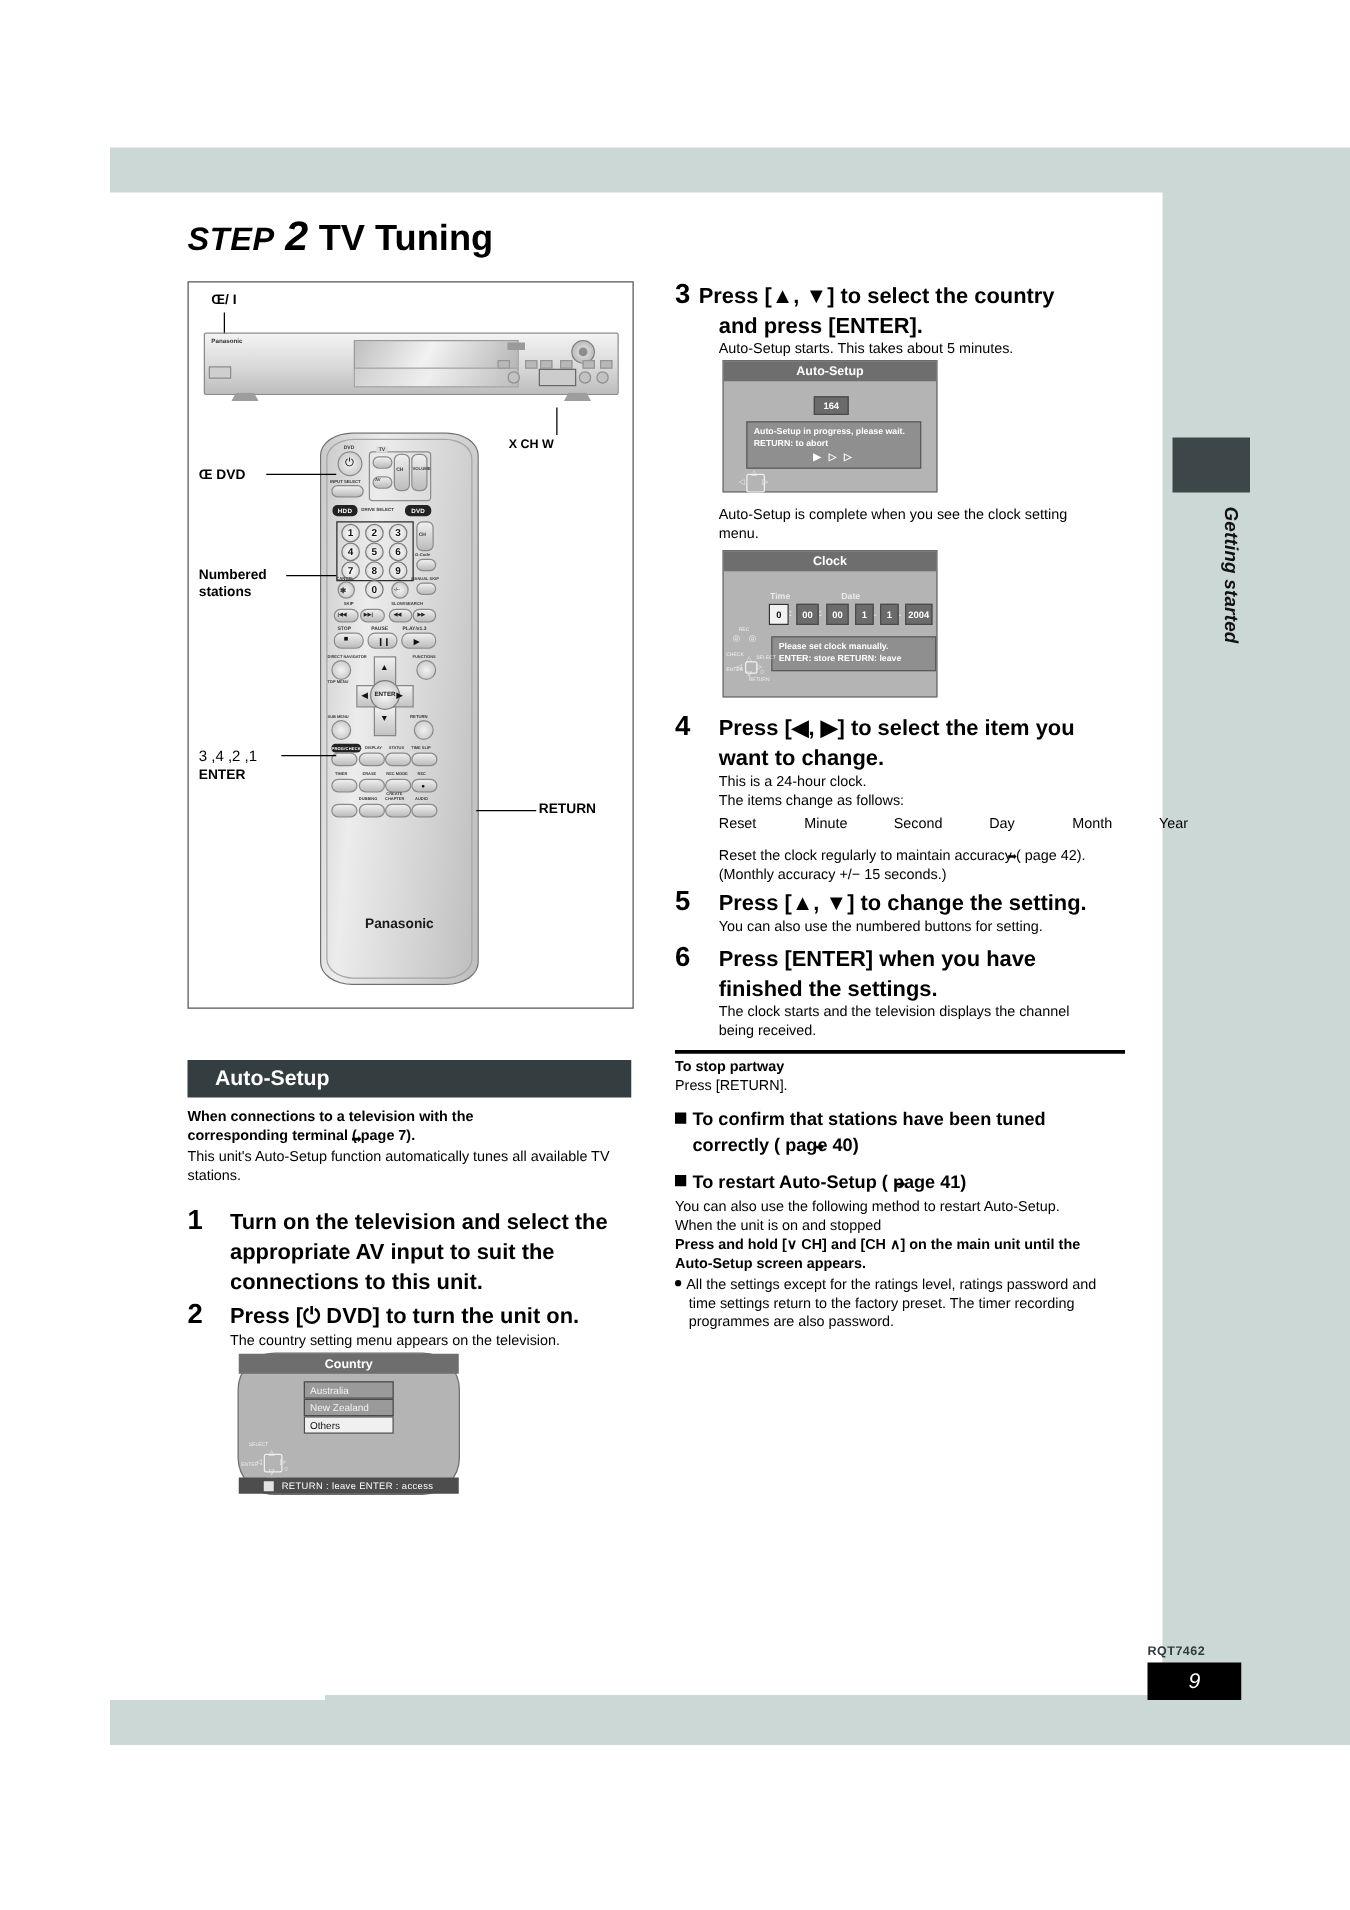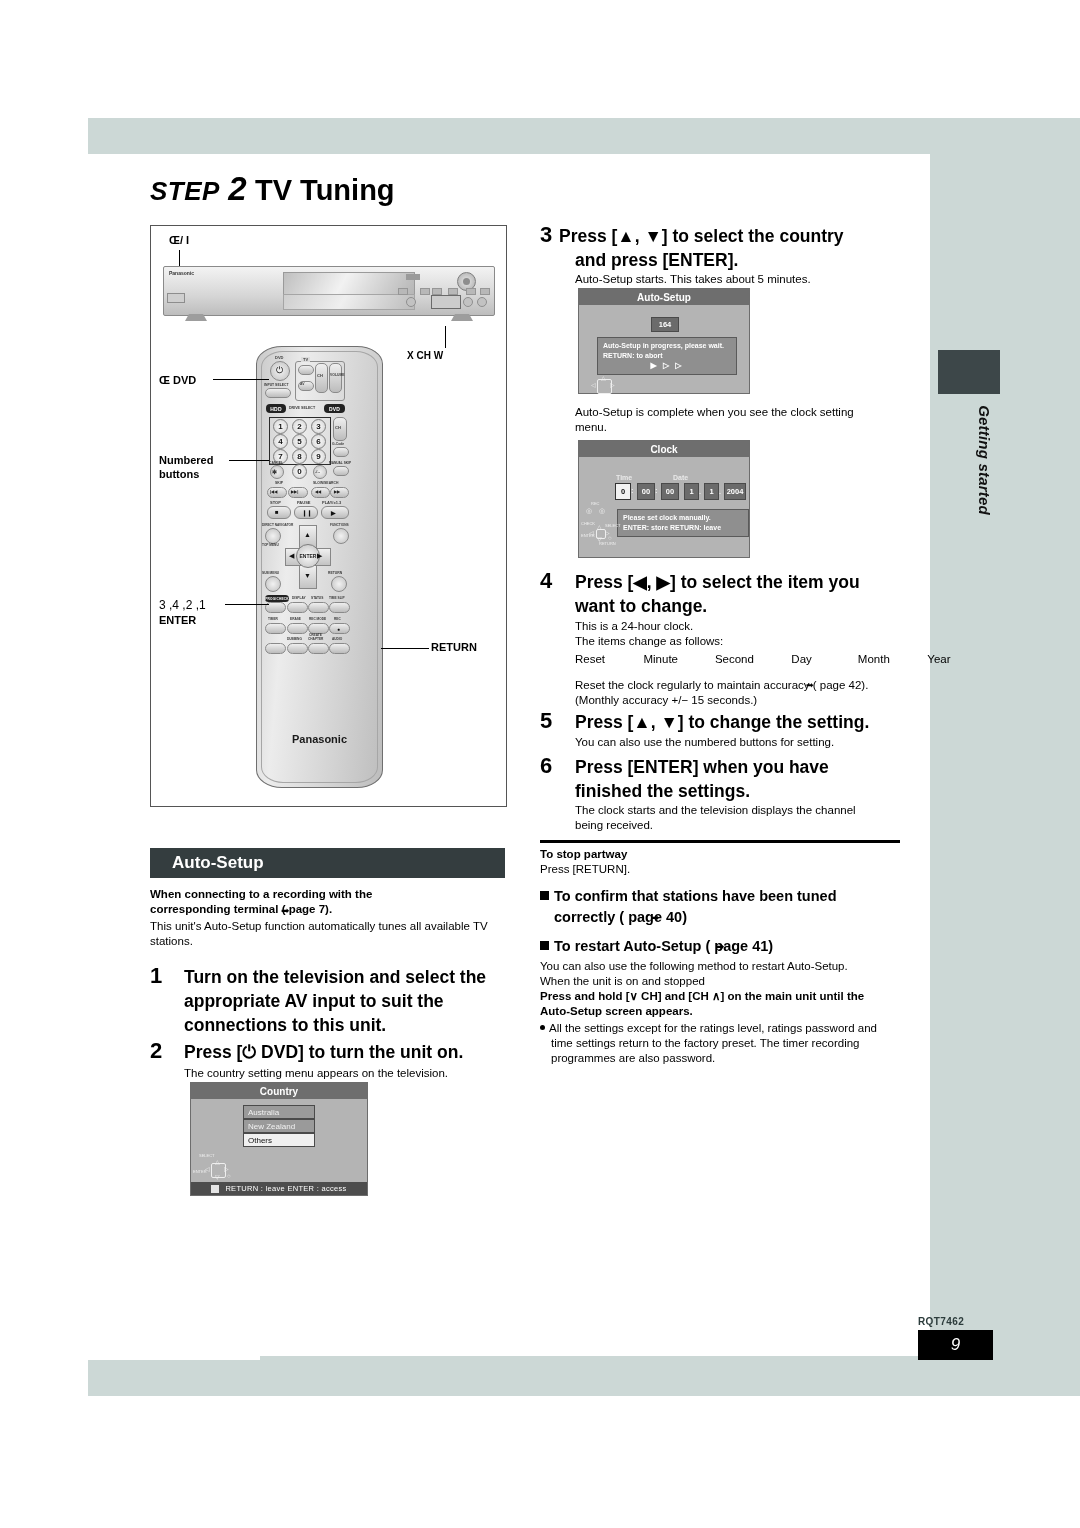--- a/index.html
+++ b/index.html
@@ -269,51 +269,51 @@
       <div class="key" style="left:51px;top:296px;width:19px;height:9px;"></div>
       <div class="key" style="left:72px;top:296px;width:19px;height:9px;"></div>
 
       <div class="brandr">Panasonic</div>
     </div>
 
     <div class="lbl" style="left:8px;top:148px;">Œ DVD</div>
     <div class="lead" style="left:62px;top:153px;width:56px;height:1px;"></div>
 
     <div class="lbl" style="left:8px;top:228px;">Numbered</div>
-    <div class="lbl" style="left:8px;top:242px;">buttons</div>
+    <div class="lbl" style="left:8px;top:242px;">stations</div>
     <div class="lead" style="left:78px;top:234px;width:40px;height:1px;"></div>
 
     <div class="lbl" style="left:8px;top:372px;font-weight:normal;font-size:12px;">3 ,4 ,2 ,1</div>
     <div class="lbl" style="left:8px;top:388px;">ENTER</div>
     <div class="lead" style="left:74px;top:378px;width:44px;height:1px;"></div>
 
     <div class="lead" style="left:230px;top:422px;width:48px;height:1px;"></div>
     <div class="lbl" style="left:280px;top:415px;">RETURN</div>
   </div>
 
   <div class="sect-bar">
     <span>Auto-Setup</span>
   </div>
 
-  <div class="txt b" style="left:150px;top:887px;">When connecting to a recording with the</div>
+  <div class="txt b" style="left:150px;top:887px;">When connections to a television with the</div>
   <div class="txt b" style="left:150px;top:902px;">corresponding terminal (    page 7).</div>
   <div style="position:absolute;left:281px;top:905px;font-size:10px;">➡</div>
   <div class="txt" style="left:150px;top:919px;">This unit's Auto-Setup function automatically tunes all available TV</div>
   <div class="txt" style="left:150px;top:934px;">stations.</div>
 
   <div class="stepnum" style="left:150px;top:963px;">1</div>
   <div class="h-step" style="left:184px;top:965px;">Turn on the television and select the</div>
   <div class="h-step" style="left:184px;top:989px;">appropriate AV input to suit the</div>
   <div class="h-step" style="left:184px;top:1013px;">connections to this unit.</div>
 
   <div class="stepnum" style="left:150px;top:1038px;">2</div>
   <div class="h-step" style="left:184px;top:1040px;">Press [⏻ DVD] to turn the unit on.</div>
   <div class="txt" style="left:184px;top:1066px;">The country setting menu appears on the television.</div>
 
-  <div class="osd" style="left:190px;top:1082px;width:176px;height:112px;">
+  <div class="osd" style="left:190px;top:1082px;width:176px;height:112px;border-radius:30px;">
     <div class="osd-title">Country</div>
     <div class="osd-item sel" style="left:52px;top:22px;width:66px;height:12px;">Australia</div>
     <div class="osd-item sel" style="left:52px;top:36px;width:66px;height:12px;">New Zealand</div>
     <div class="osd-item" style="left:52px;top:50px;width:66px;height:12px;background:#f0f0f0;color:#111;">Others</div>
     <div class="osd-nav" style="left:10px;top:70px;">
       <div class="ring"></div>
       <div class="osd-mini" style="left:-2px;top:0;">SELECT</div>
       <div class="osd-mini" style="left:-8px;top:16px;">ENTER</div>
       <div class="osd-mini" style="left:12px;top:28px;">RETURN</div>
       <div class="osd-mini" style="left:14px;top:5px;font-size:6px;">△</div>

